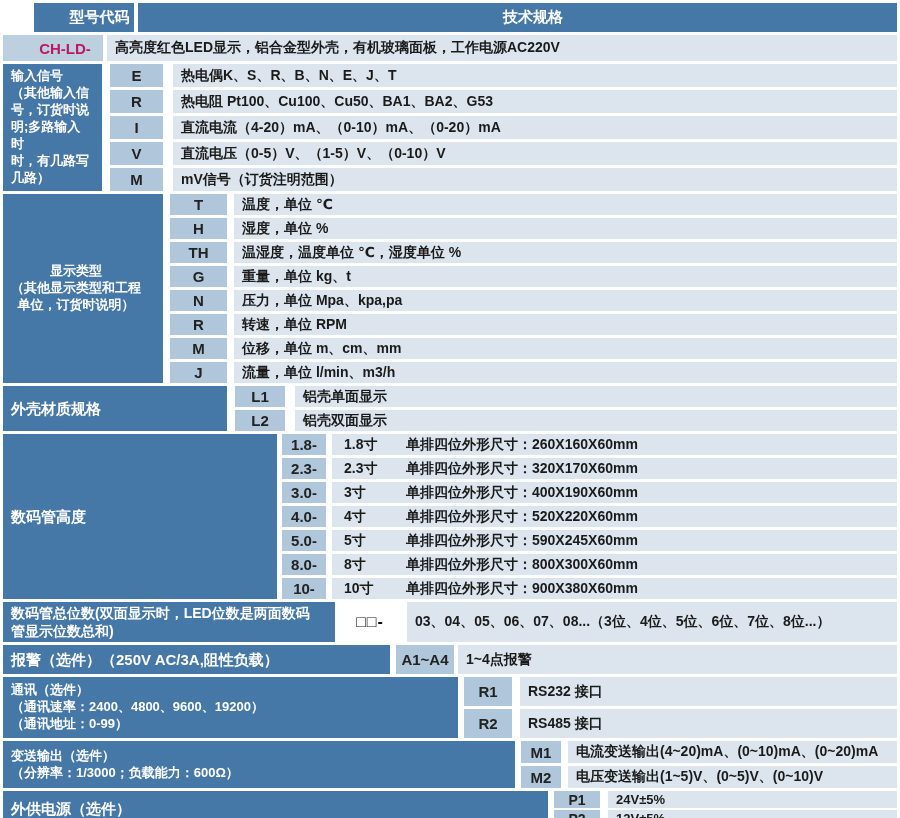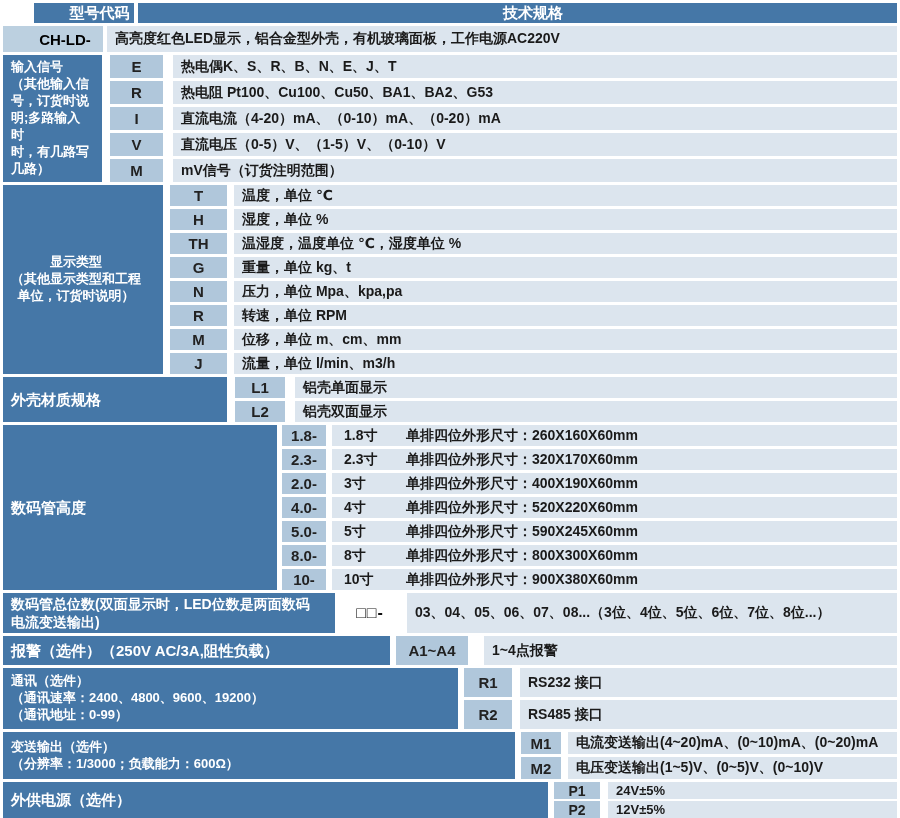--- a/index.html
+++ b/index.html
@@ -28,39 +28,39 @@
   .code.white{background:#fff;color:#111;font-size:16px;letter-spacing:1px;}
   .desc{
     flex:1;background:var(--row);color:var(--ink);font-weight:700;font-size:14px;
     display:flex;align-items:center;padding-left:8px;overflow:hidden;white-space:nowrap;
   }
   .hdr{
     background:var(--blue);color:#fff;font-weight:700;font-size:15px;
     display:flex;align-items:center;justify-content:center;flex:none;
   }
   .hdr.flex1{flex:1;}
-  .basecode{background:var(--codeLight);color:#000000;padding-left:24px;}
+  .basecode{background:var(--codeLight);color:#be185d;padding-left:24px;}
   .size{flex:none;width:66px;padding-left:4px;}
   
-  .h25{height:20px;padding-left:31px;} .h26{height:26px;} .h23{height:23px;} .h22{height:22px;}
+  .h25{height:29px;padding-left:31px;} .h26{height:26px;} .h23{height:23px;} .h22{height:22px;}
   .h21{height:21px;} .h40{height:40px;} .h29{height:29px;} .h25b{height:29px;} .h17{height:17px;}
   .sec-hd .hdr:first-child{width:100px;margin-right:4px;}
   .sec-base .basecode{width:100px;margin-right:4px;justify-content:center;font-size:15px;}
   .sec-input .label{width:99px;}
   .sec-input .code{width:53px;margin-left:8px;margin-right:10px;}
   .sec-display .label{width:160px;text-align:center;}
   .sec-display .code{width:57px;margin-left:7px;margin-right:7px;}
   .sec-shell .label{width:224px;}
   .sec-shell .code{width:50px;margin-left:8px;margin-right:10px;}
   .sec-tube .label{width:274px;}
   .sec-tube .code{width:44px;margin-left:5px;margin-right:6px;}
   .sec-digits .label{width:332px;font-size:14px;}
   .sec-digits .code{width:58px;margin-left:6px;margin-right:8px;}
   .sec-alarm .label{width:387px;padding-left:8px;}
-  .sec-alarm .code{width:72px;margin-left:6px;margin-right:16px;}
+  .sec-alarm .code{width:58px;margin-left:6px;margin-right:4px;}
   .sec-comm .label{width:455px;}
   .sec-comm .code{width:48px;margin-left:6px;margin-right:8px;}
   .sec-trans .label{width:512px;}
   .sec-trans .code{width:40px;margin-left:6px;margin-right:7px;}
   .sec-power .label{width:545px;}
   .sec-power .code{width:46px;margin-left:6px;margin-right:8px;font-size:14px;}
   .sec-power .rows{gap:2px;}
   .sec-power .desc{font-size:13px;}
 </style>
 </head>
@@ -174,21 +174,21 @@
           </div>
         </div>
       <div class="r h21">
           <div class="code">2.3-</div>
           <div class="desc">
             <span class="size">2.3寸</span>
             <span>单排四位外形尺寸：320X170X60mm</span>
           </div>
         </div>
       <div class="r h21">
-          <div class="code">2.0-</div>
+          <div class="code">3.0-</div>
           <div class="desc">
             <span class="size">3寸</span>
             <span>单排四位外形尺寸：400X190X60mm</span>
           </div>
         </div>
       <div class="r h21">
           <div class="code">4.0-</div>
           <div class="desc">
             <span class="size">4寸</span>
             <span>单排四位外形尺寸：520X220X60mm</span>
@@ -213,21 +213,21 @@
           <div class="desc">
             <span class="size">10寸</span>
             <span>单排四位外形尺寸：900X380X60mm</span>
           </div>
         </div>
     </div>
   </div>
 
   <div class="sec sec-digits h40">
     <div class="label">数码管总位数(双面显示时，LED位数是两面数码
-电流变送输出)</div>
+管显示位数总和)</div>
     <div class="rows">
       <div class="r h40">
         <div class="code white">□□-</div>
         <div class="desc">03、04、05、06、07、08...（3位、4位、5位、6位、7位、8位...）</div>
       </div>
     </div>
   </div>
 
   <div class="sec sec-alarm h29">
     <div class="label lg">报警（选件）（250V AC/3A,阻性负载）</div>

